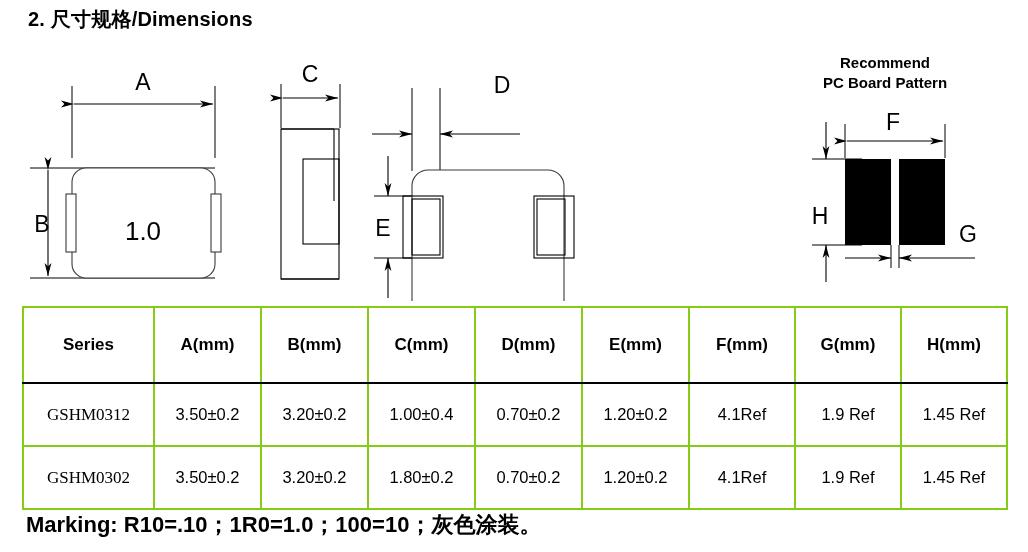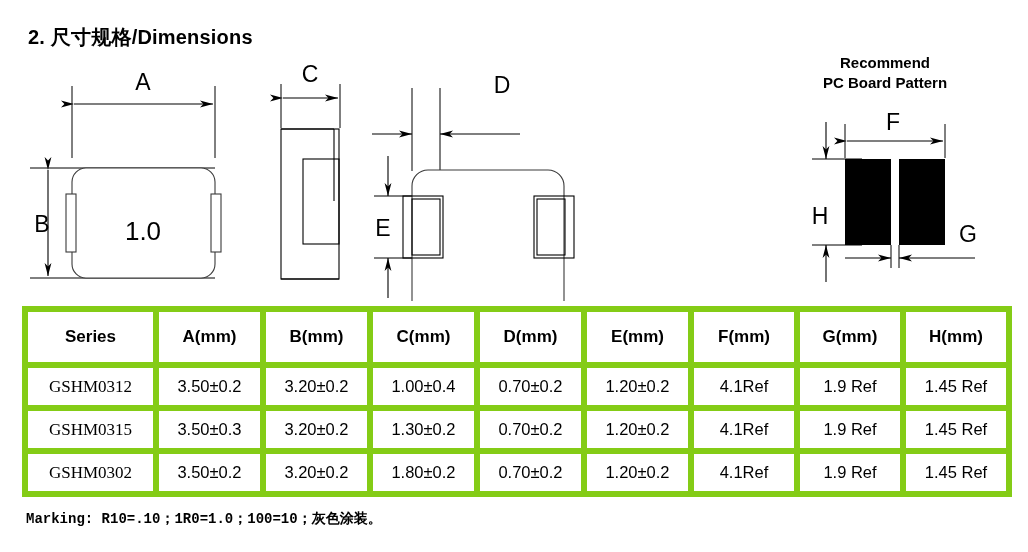--- a/index.html
+++ b/index.html
@@ -13,21 +13,21 @@
     position: relative;
     font-family: "Liberation Sans", sans-serif;
     color: #000000;
     overflow: hidden;
   }
 
   
   .section-title {
     position: absolute;
     left: 28px;
-    top: 24px;
+    top: 6px;
     font-size: 20px;
     font-weight: bold;
     letter-spacing: 0.2px;
     white-space: nowrap;
   }
 
   
   #drawings {
     position: absolute;
     left: 0;
@@ -63,26 +63,26 @@
   #spec-table {
     position: absolute;
     left: 22px;
     top: 306px;
     width: 984px;
     border-collapse: collapse;
     table-layout: fixed;
     background: #fff;
   }
   #spec-table td, #spec-table th {
-    border: 6px solid #84cc16;
+    border: 2px solid #84cc16;
     text-align: center;
     vertical-align: middle;
     font-family: "Liberation Sans", sans-serif;
     font-size: 16.5px;
-    padding: 0;
+    padding: 12px;
     height: 37px;
     white-space: nowrap;
   }
   #spec-table thead th {
     font-weight: bold;
     height: 50px;
     font-size: 17px;
     border-bottom: 2px solid #000;
   }
   #spec-table thead th:first-child,
@@ -94,24 +94,23 @@
     font-size: 17px;
     margin-top: 31px;
   }
   #spec-table { border: 2px solid #000; }
 
   
   .marking-note {
     position: absolute;
     left: 26px;
     top: 510px;
-    font-size: 14px;
+    font-size: 22px;
     font-weight: bold;
     white-space: nowrap;
-    font-family: Liberation Mono, monospace;
   }
 </style>
 </head>
 <body>
 
 <div class="section-title">2.  尺寸规格/Dimensions</div>
 
 <div id="drawings">
 <svg width="1028" height="255" viewBox="0 0 1028 255" xmlns="http://www.w3.org/2000/svg">
   <defs>
@@ -253,31 +252,20 @@
       <td>3.50±0.2</td>
       <td>3.20±0.2</td>
       <td>1.00±0.4</td>
       <td>0.70±0.2</td>
       <td>1.20±0.2</td>
       <td>4.1Ref</td>
       <td>1.9 Ref</td>
       <td>1.45 Ref</td>
     </tr>
     <tr>
-      <td class="series-cell">GSHM0315</td>
-      <td>3.50±0.3</td>
-      <td>3.20±0.2</td>
-      <td>1.30±0.2</td>
-      <td>0.70±0.2</td>
-      <td>1.20±0.2</td>
-      <td>4.1Ref</td>
-      <td>1.9 Ref</td>
-      <td>1.45 Ref</td>
-    </tr>
-    <tr>
       <td class="series-cell">GSHM0302</td>
       <td>3.50±0.2</td>
       <td>3.20±0.2</td>
       <td>1.80±0.2</td>
       <td>0.70±0.2</td>
       <td>1.20±0.2</td>
       <td>4.1Ref</td>
       <td>1.9 Ref</td>
       <td>1.45 Ref</td>
     </tr>

